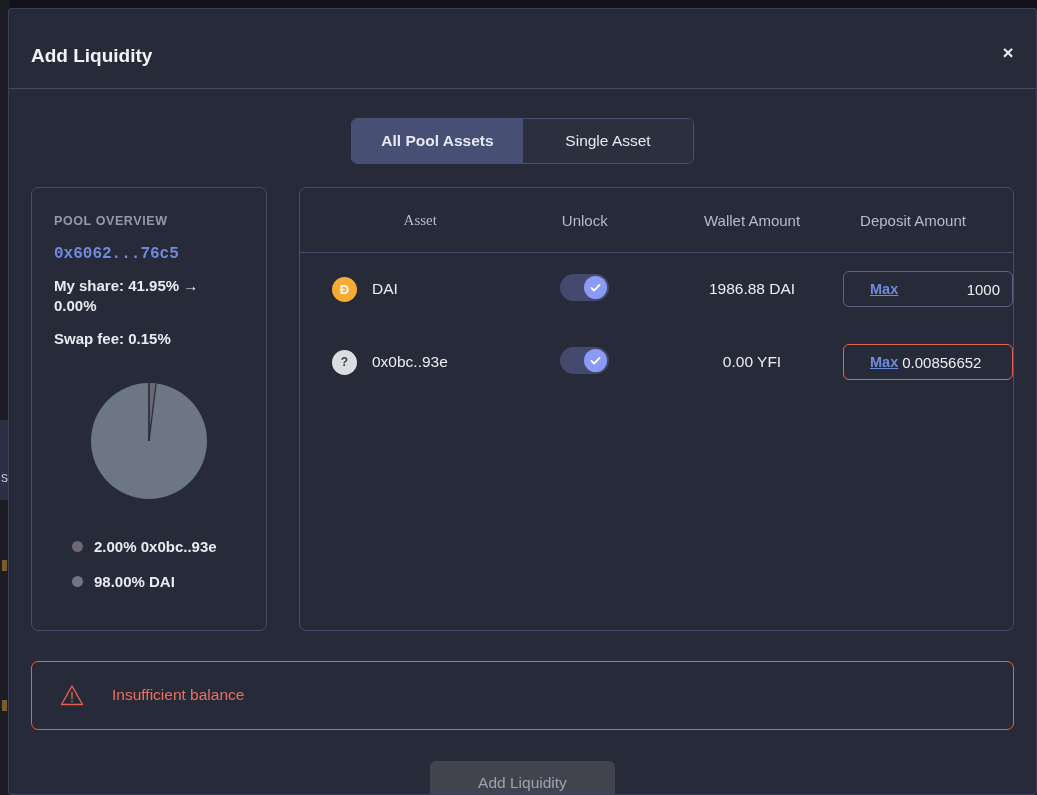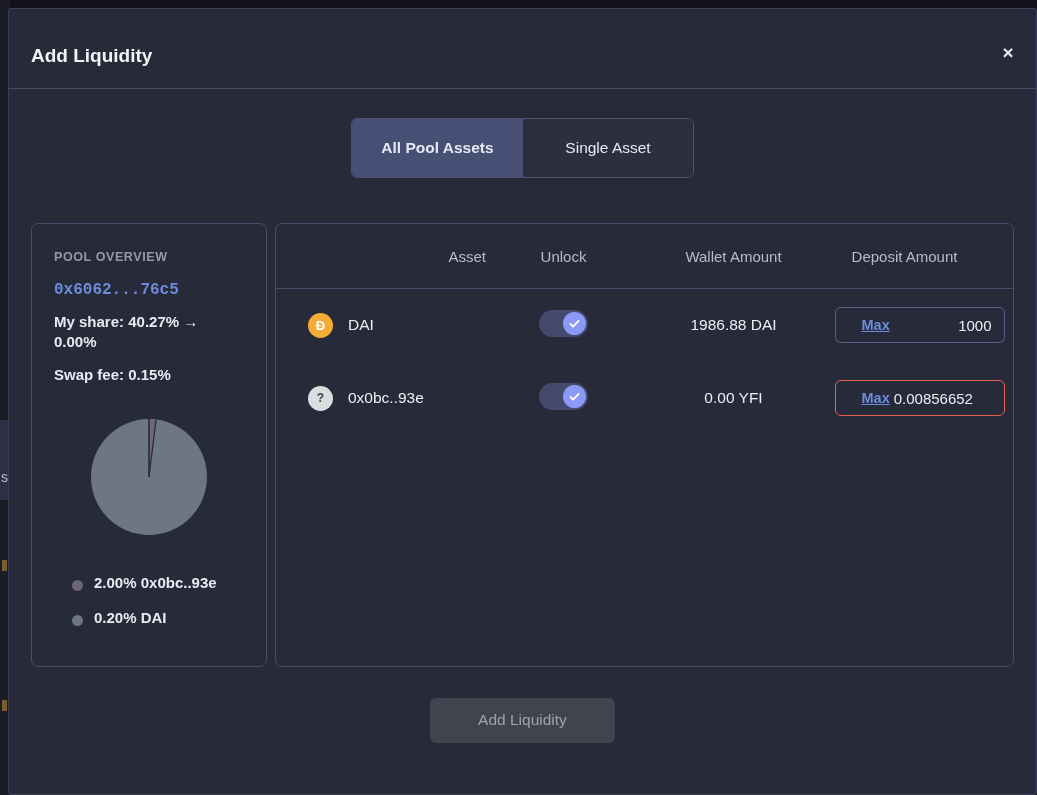--- a/index.html
+++ b/index.html
@@ -86,43 +86,43 @@
     justify-content: center;
     margin-top: 29px;
   }
   .tabs {
     display: flex;
     border: 1px solid #4a5070;
     border-radius: 6px;
     overflow: hidden;
   }
   .tab {
-    height: 58px;
+    height: 44px;
     padding: 0 28px;
     display: flex;
     align-items: center;
     justify-content: center;
     font-size: 15.5px;
     font-weight: bold;
     background: #2b2f3e;
     color: #e7e9f2;
     border: none;
     cursor: pointer;
     font-family: inherit;
   }
   .tab.active { background: #474f75; }
   .tab.first { min-width: 171px; }
   .tab.second { min-width: 170px; font-weight: normal; }
 
   
   .content {
     display: flex;
-    gap: 8px;
+    gap: 32px;
     padding: 0 22px;
-    margin-top: 45px;
+    margin-top: 23px;
   }
 
   
   .pool-panel {
     width: 236px;
     border: 1px solid #474d6b;
     border-radius: 7px;
     padding: 26px 22px 22px;
   }
   .pool-label {
@@ -150,21 +150,21 @@
   }
 
   .pie-wrap {
     display: flex;
     justify-content: center;
     margin-top: 32px;
   }
   .legend { margin-top: 37px; padding-left: 18px; }
   .legend-row {
     display: flex;
-    align-items: flex-end;
+    align-items: center;
     gap: 11px;
     margin-bottom: 18px;
   }
   .legend-dot {
     width: 11px; height: 11px;
     border-radius: 50%;
     flex: none;
   }
   .legend-text {
     font-size: 15px;
@@ -179,21 +179,21 @@
     border-radius: 7px;
   }
   .table { width: 100%; border-collapse: collapse; }
   .table th {
     font-size: 15px;
     font-weight: normal;
     color: #b6bbcd;
     padding: 24px 0 23px;
     border-bottom: 1px solid #474d6b;
   }
-  .col-asset   { width: 210px; text-align: right; padding-left: 32px !important; }
+  .col-asset   { width: 210px; text-align: center; padding-left: 32px !important; font-family: Liberation Serif, serif; }
   .col-unlock  { width: 155px; text-align: center; }
   .col-balance { width: 185px; text-align: center; }
   .col-deposit { text-align: center; padding-right: 30px !important; }
 
   .table td { padding: 0; vertical-align: middle; height: 73px; }
 
   .asset-cell {
     display: flex;
     align-items: center;
     gap: 15px;
@@ -335,40 +335,40 @@
       <button class="tab first active">All Pool Assets</button>
       <button class="tab second">Single Asset</button>
     </div>
   </div>
 
   <div class="content">
 
     <div class="pool-panel">
       <div class="pool-label">POOL OVERVIEW</div>
       <a class="pool-addr">0x6062...76c5</a>
-      <div class="pool-stat">My share: 40.27% → 0.00%</div>
+      <div class="pool-stat">My share: 41.95% → 0.00%</div>
       <div class="pool-stat">Swap fee: 0.15%</div>
 
       <div class="pie-wrap">
         <svg width="120" height="120" viewBox="0 0 120 120">
           <circle cx="60" cy="60" r="58" fill="#6c7684"></circle>
           <path d="M60 60 L60 2 A58 58 0 0 1 67.1 2.44 Z" fill="#6d6675"></path>
           <line x1="60" y1="60" x2="60" y2="2" stroke="#272a38" stroke-width="1.6"></line>
           <line x1="60" y1="60" x2="67.1" y2="2.44" stroke="#272a38" stroke-width="1.2"></line>
         </svg>
       </div>
 
       <div class="legend">
         <div class="legend-row">
           <span class="legend-dot" style="background:#6d6675"></span>
           <span class="legend-text">2.00% 0x0bc..93e</span>
         </div>
         <div class="legend-row">
           <span class="legend-dot" style="background:#6c7684"></span>
-          <span class="legend-text">0.20% DAI</span>
+          <span class="legend-text">98.00% DAI</span>
         </div>
       </div>
     </div>
 
     <div class="table-panel">
       <table class="table">
         <thead>
           <tr>
             <th class="col-asset">Asset</th>
             <th class="col-unlock">Unlock</th>
@@ -423,18 +423,26 @@
                 <span class="max-link">Max</span>
                 <span class="amount-value">0.00856652</span>
               </div>
             </td>
           </tr>
         </tbody>
       </table>
     </div>
   </div>
 
+  <div class="error-banner">
+    <svg class="warn-icon" viewBox="0 0 24 22">
+      <path d="M12 2 L22.5 20.5 L1.5 20.5 Z" fill="none" stroke="#e8604f" stroke-width="1.4" stroke-linejoin="round"></path>
+      <line x1="12" y1="8.5" x2="12" y2="14.5" stroke="#e8604f" stroke-width="1.4" stroke-linecap="round"></line>
+      <circle cx="12" cy="17.3" r="0.85" fill="#e8604f"></circle>
+    </svg>
+    <span class="error-text">Insufficient balance</span>
+  </div>
 
   <div class="footer">
     <button class="submit-btn">Add Liquidity</button>
   </div>
 
 </div>
 
 </body></html>

